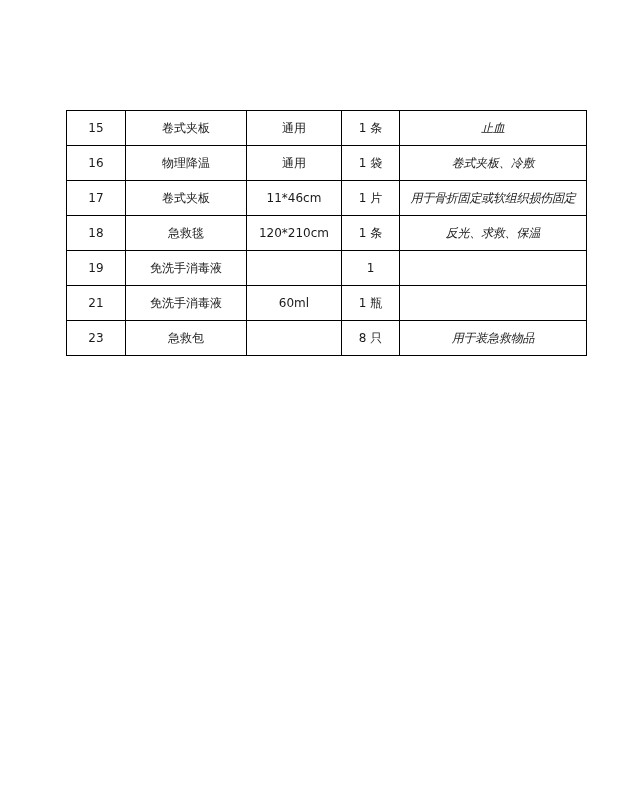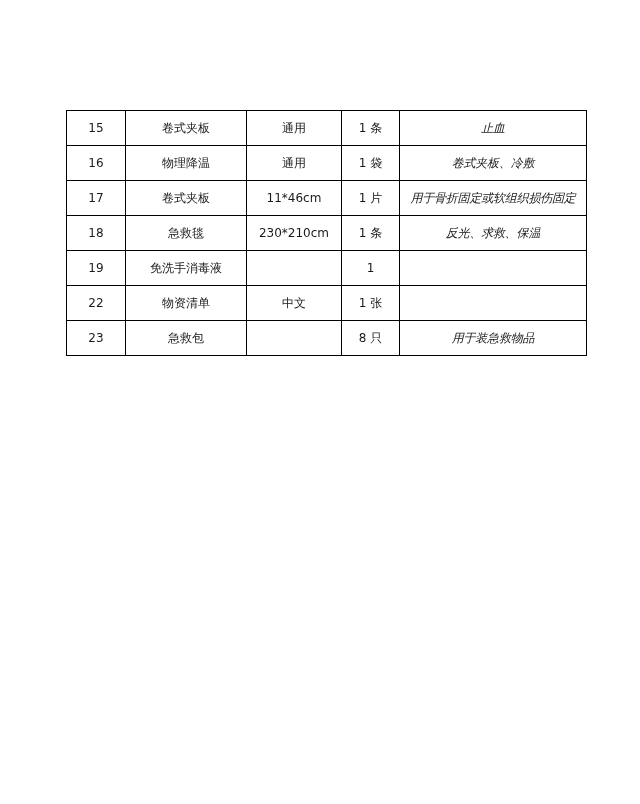--- a/index.html
+++ b/index.html
@@ -55,36 +55,36 @@
       <tr>
         <td>17</td>
         <td>卷式夹板</td>
         <td>11*46cm</td>
         <td>1 片</td>
         <td class="purpose">用于骨折固定或软组织损伤固定</td>
       </tr>
       <tr>
         <td>18</td>
         <td>急救毯</td>
-        <td>230*210cm</td>
+        <td>120*210cm</td>
         <td>1 条</td>
         <td class="purpose">反光、求救、保温</td>
       </tr>
       <tr>
         <td>19</td>
         <td>免洗手消毒液</td>
         <td></td>
         <td>1</td>
         <td class="purpose"></td>
       </tr>
       <tr>
-        <td>22</td>
-        <td>物资清单</td>
-        <td>中文</td>
-        <td>1 张</td>
+        <td>21</td>
+        <td>免洗手消毒液</td>
+        <td>60ml</td>
+        <td>1 瓶</td>
         <td class="purpose"></td>
       </tr>
       <tr>
         <td>23</td>
         <td>急救包</td>
         <td></td>
         <td>8 只</td>
         <td class="purpose">用于装急救物品</td>
       </tr>
     </tbody>

